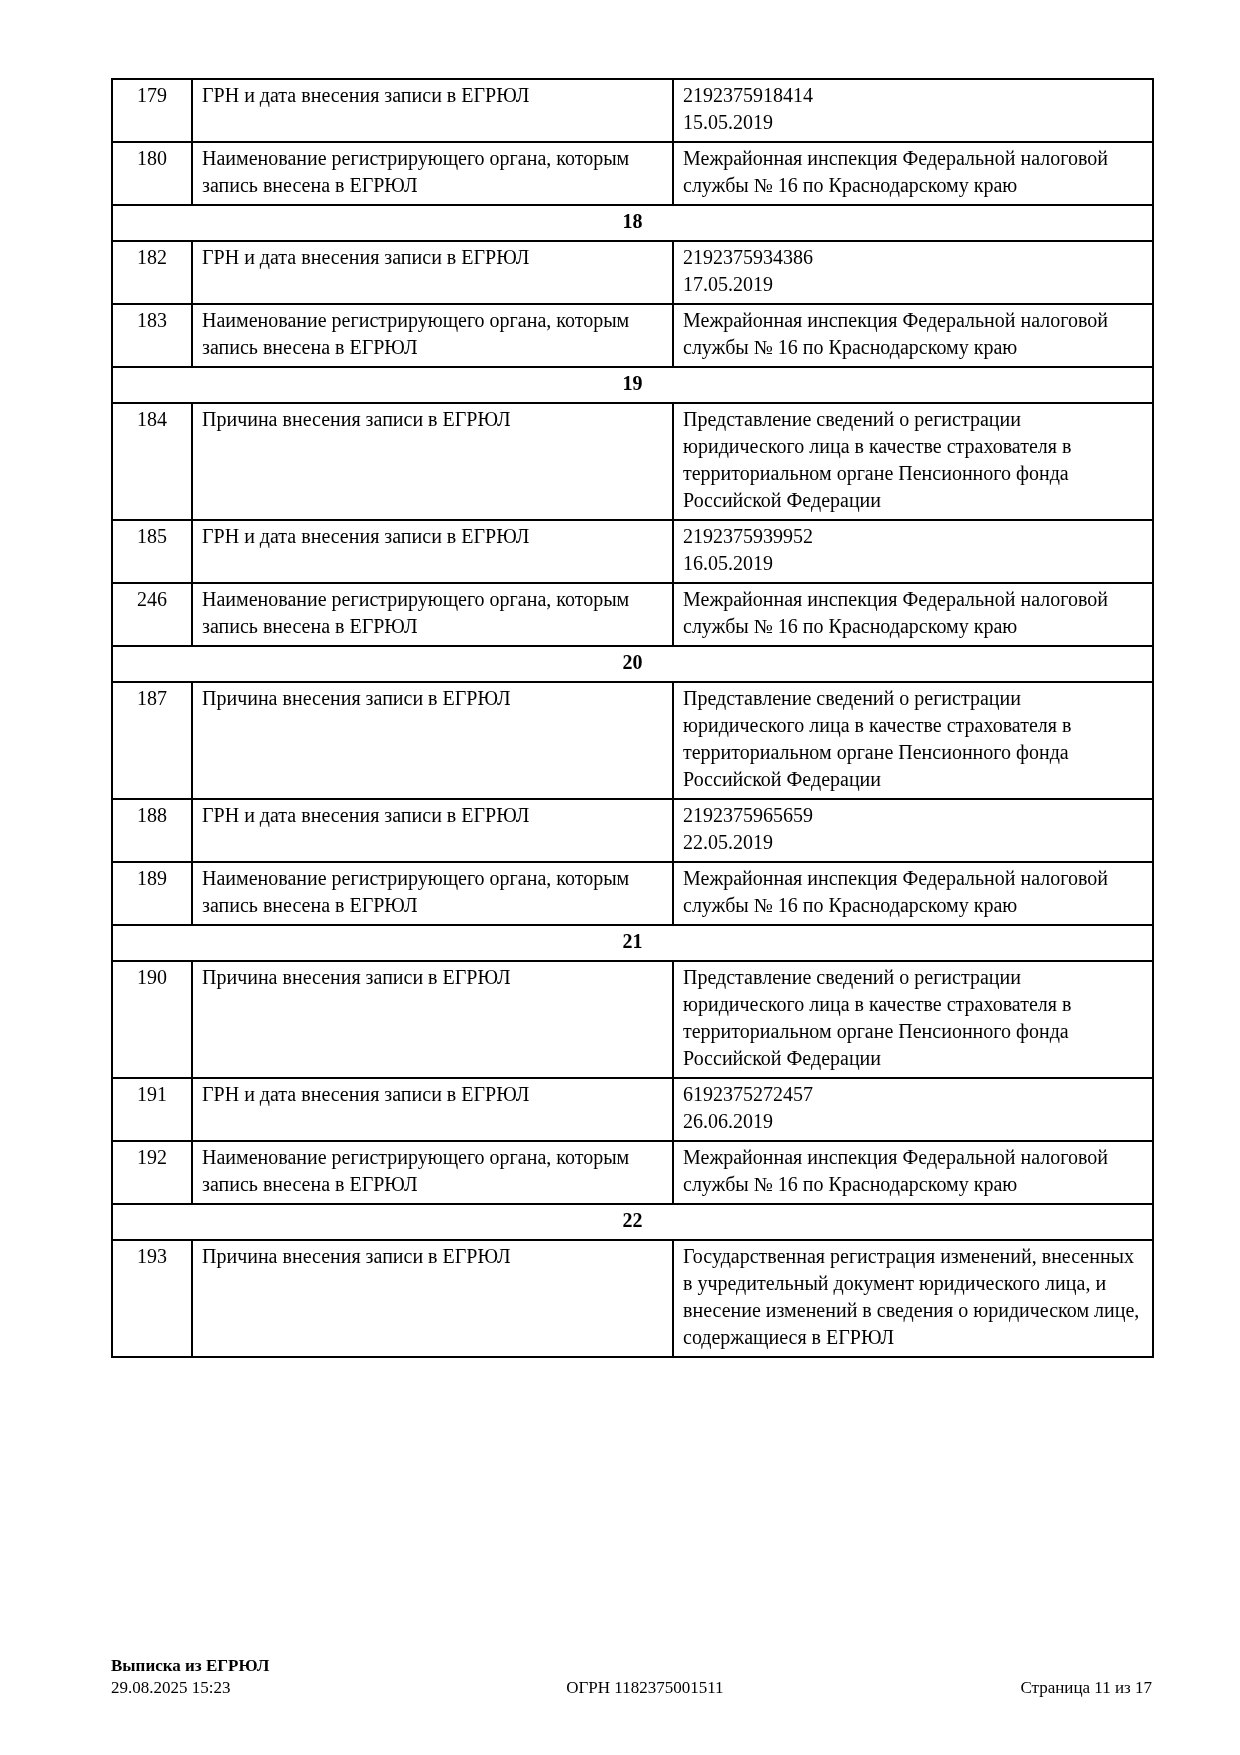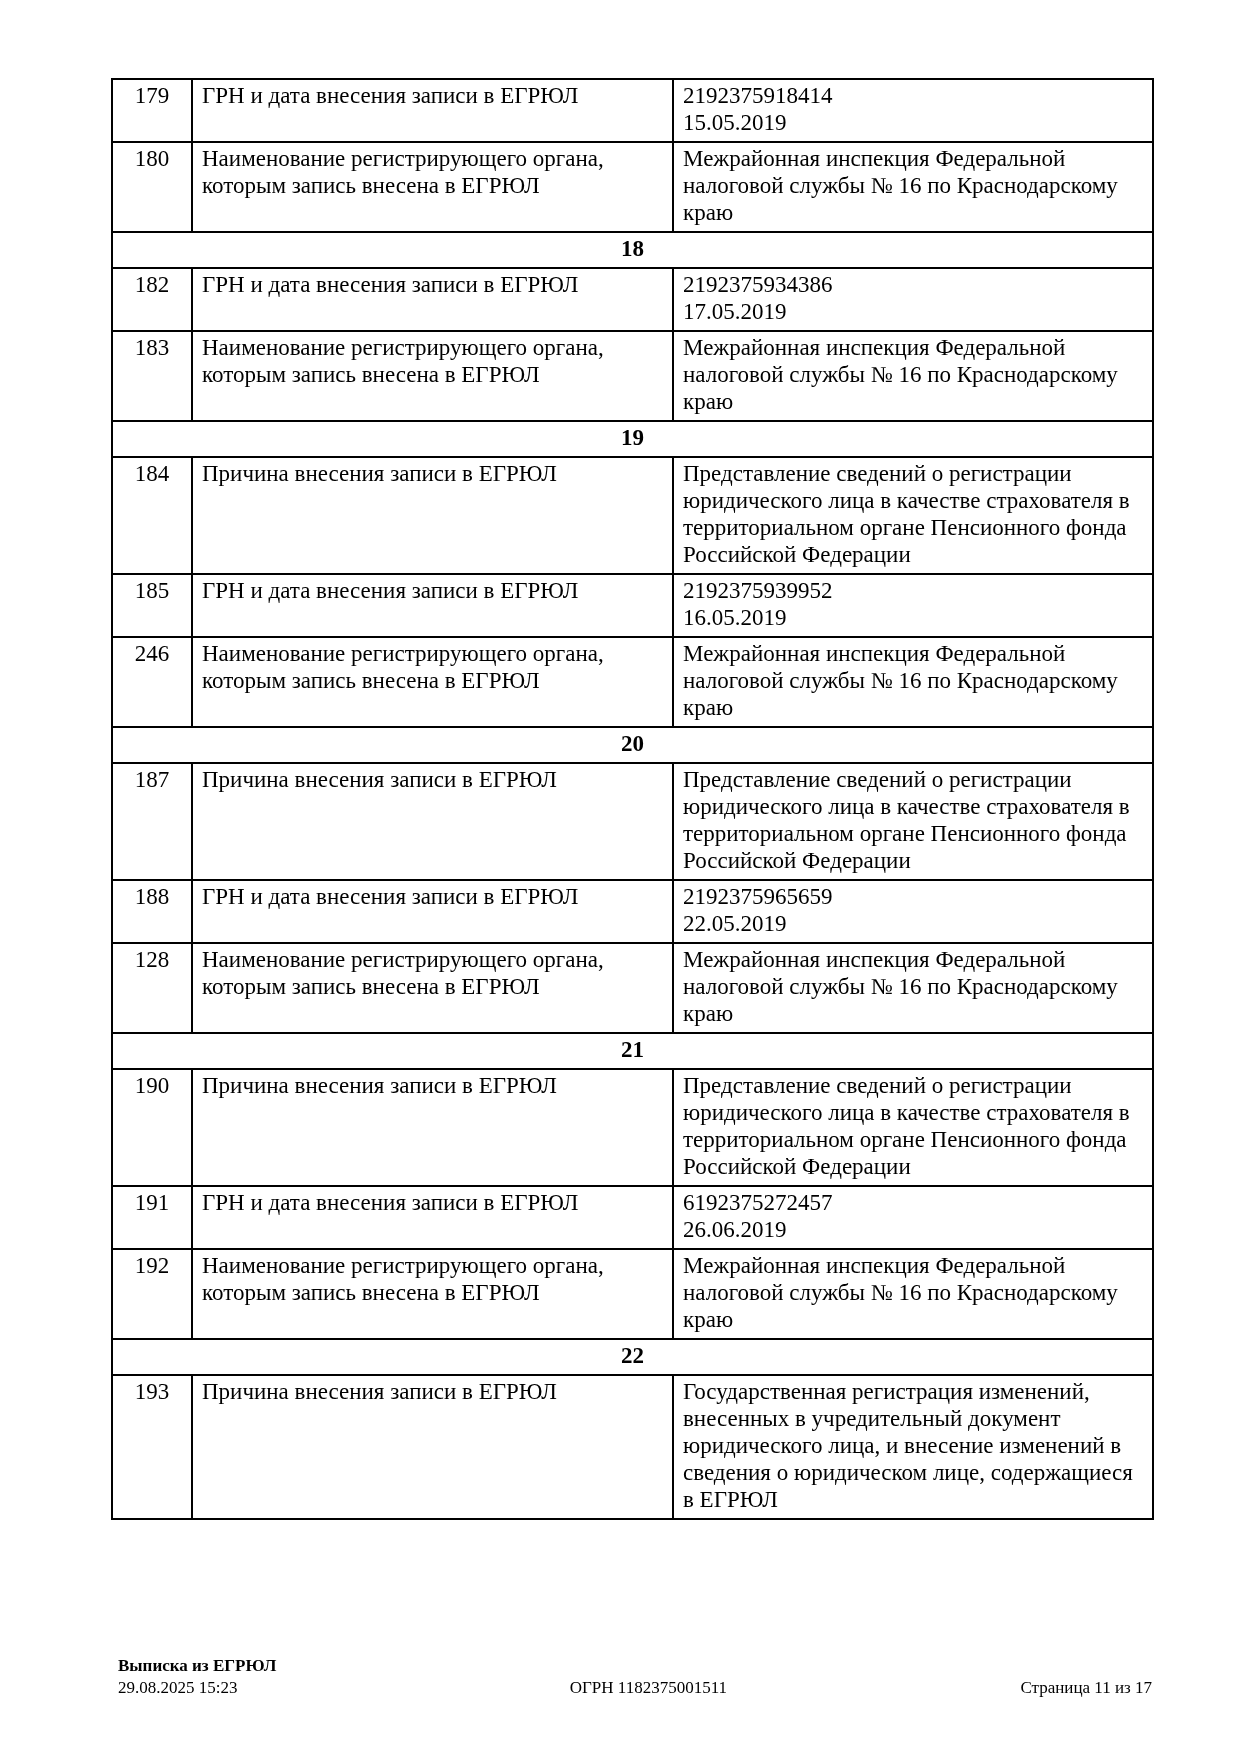--- a/index.html
+++ b/index.html
@@ -16,21 +16,21 @@
     font-family: "Liberation Serif", "DejaVu Serif", serif;
     overflow: hidden;
   }
   table.doc-table {
     position: absolute;
     left: 111px;
     top: 78px;
     width: 1041px;
     border-collapse: collapse;
     table-layout: fixed;
-    font-size: 23px;
+    font-size: 20px;
     line-height: 27px;
   }
   table.doc-table td {
     border: 2px solid #000000;
     vertical-align: top;
     padding: 2px 9px 5px 9px;
     word-wrap: break-word;
   }
   td.num-cell {
     text-align: center;
@@ -47,21 +47,21 @@
     position: absolute;
     left: 111px;
     top: 1655px;
     width: 1041px;
     display: flex;
     justify-content: space-between;
     align-items: flex-end;
     font-size: 17px;
     line-height: 22px;
   }
-  .footer .left-block { text-align: left; margin-left: 7px; }
+  .footer .left-block { text-align: left; }
   .footer .doc-title { font-weight: bold; }
   .footer .center-block { text-align: center; }
   .footer .right-block { text-align: right; }
 </style>
 </head>
 <body>
 
 <div class="page">
 
   <table class="doc-table">
@@ -141,21 +141,21 @@
         </tr>
         <tr>
           <td class="num-cell">188</td>
           <td class="label-cell">ГРН и дата внесения записи в ЕГРЮЛ</td>
           <td class="value-cell">
             <div>2192375965659</div>
             <div>22.05.2019</div>
           </td>
         </tr>
         <tr>
-          <td class="num-cell">128</td>
+          <td class="num-cell">189</td>
           <td class="label-cell">Наименование регистрирующего органа, которым запись внесена в ЕГРЮЛ</td>
           <td class="value-cell">
             <div>Межрайонная инспекция Федеральной налоговой службы № 16 по Краснодарскому краю</div>
           </td>
         </tr>
         <tr>
           <td colspan="3" class="section-cell">21</td>
         </tr>
         <tr>
           <td class="num-cell">190</td>

